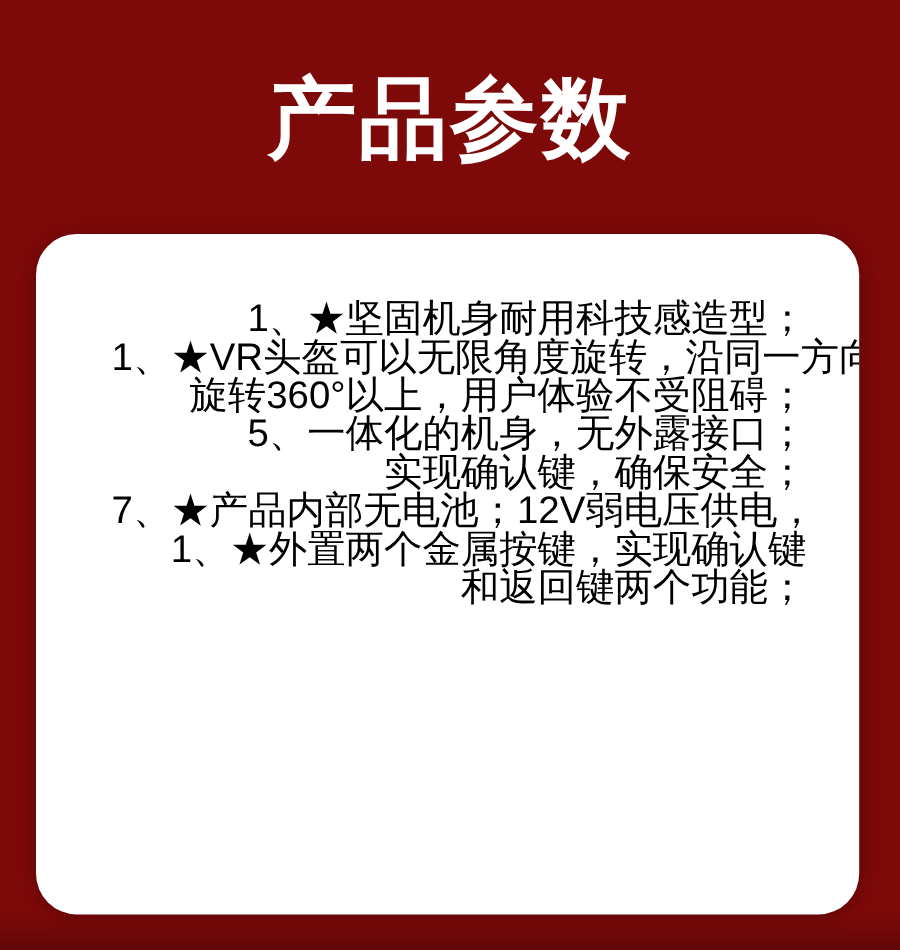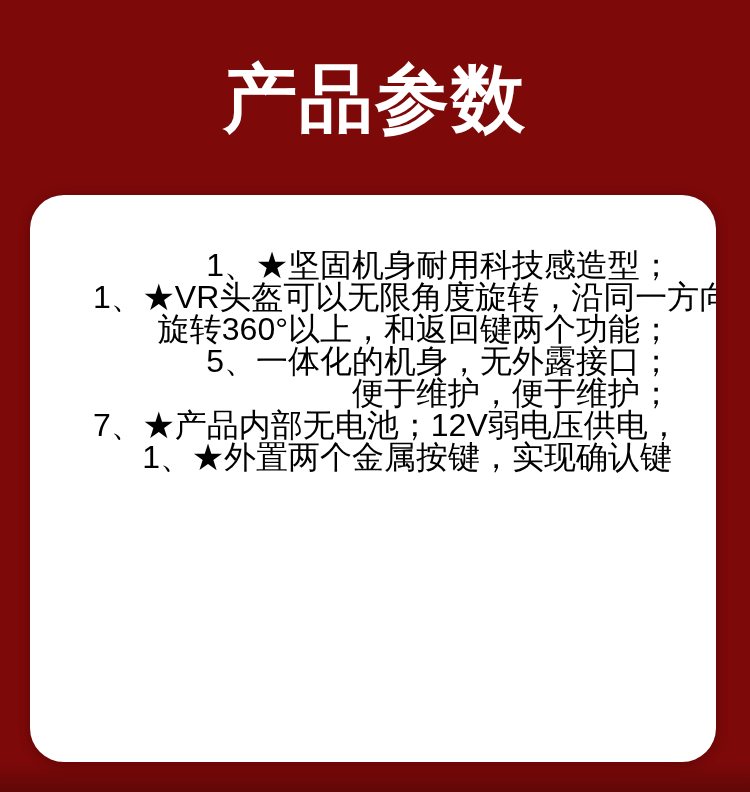--- a/index.html
+++ b/index.html
@@ -73,21 +73,22 @@
 <body>
 
 <div class="hero">
   <h1 class="page-title">产品参数</h1>
 </div>
 
 <div class="spec-card">
   <div class="spec-list">
     <div class="spec-line">1、★坚固机身耐用科技感造型；</div>
     <div class="spec-line">1、★VR头盔可以无限角度旋转，沿同一方向</div>
-    <div class="spec-line">旋转360°以上，和返回键两个功能；</div>
+    <div class="spec-line">旋转360°以上，用户体验不受阻碍；</div>
     <div class="spec-line">5、一体化的机身，无外露接口；</div>
-    <div class="spec-line">便于维护，便于维护；</div>
+    <div class="spec-line">实现确认键，确保安全；</div>
     <div class="spec-line">7、★产品内部无电池；12V弱电压供电，</div>
     <div class="spec-line">1、★外置两个金属按键，实现确认键</div>
+    <div class="spec-line">和返回键两个功能；</div>
   </div>
 </div>
 
 <div class="bottom-shade"></div>
 
 </body></html>

